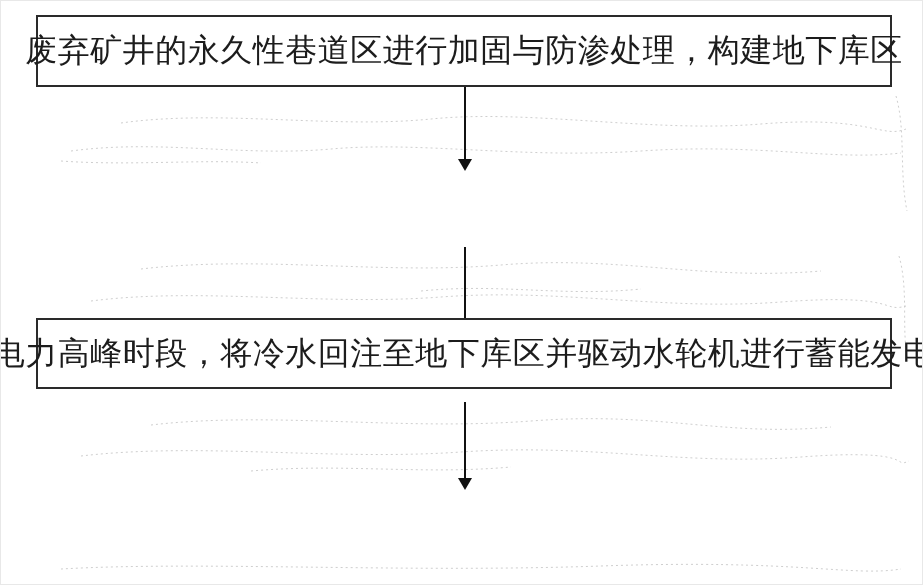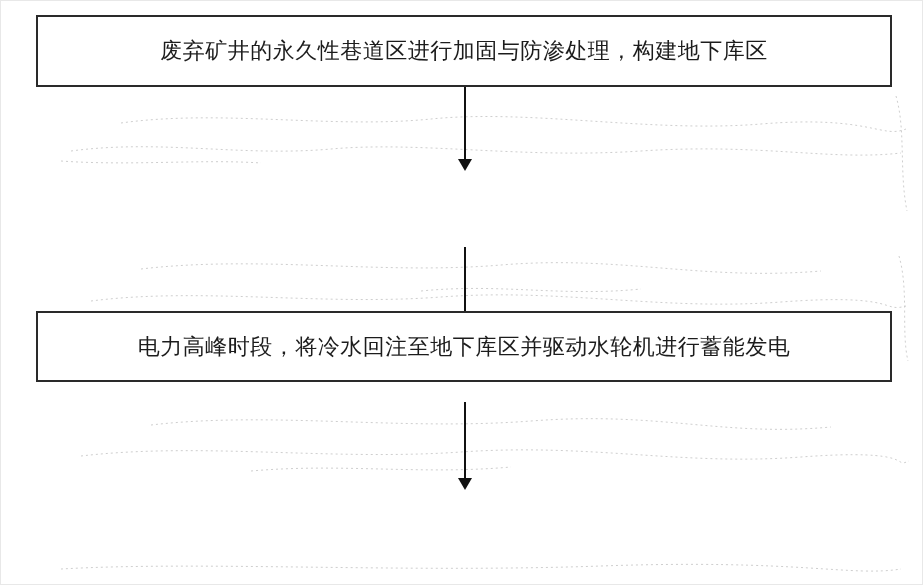--- a/index.html
+++ b/index.html
@@ -38,28 +38,28 @@
     position:absolute;
     left:35px;
     width:856px;
     box-sizing:border-box;
     border:2px solid var(--box-border);
     background:#ffffff;
     display:flex;
     align-items:center;
     justify-content:center;
     text-align:center;
-    font-size:22px;
+    font-size:32px;
     letter-spacing:0.5px;
     white-space:nowrap;
     z-index:2;
   }
   .box1{top:14px;height:72px;}
   .box2{top:170px;height:76px;}
-  .box3{top:310px;height:71px;}
+  .box3{top:317px;height:71px;}
   .box4{top:489px;height:68px;}
   .flow-arrow{
     position:absolute;
     left:452px;
     width:24px;
     display:flex;
     flex-direction:column;
     align-items:center;
     z-index:1;
   }

